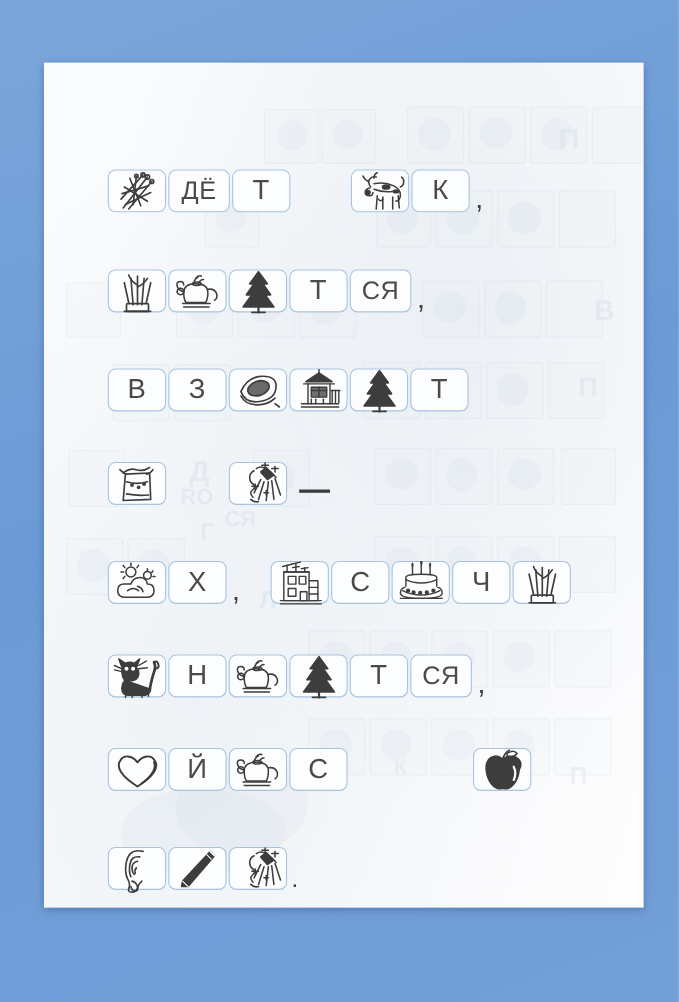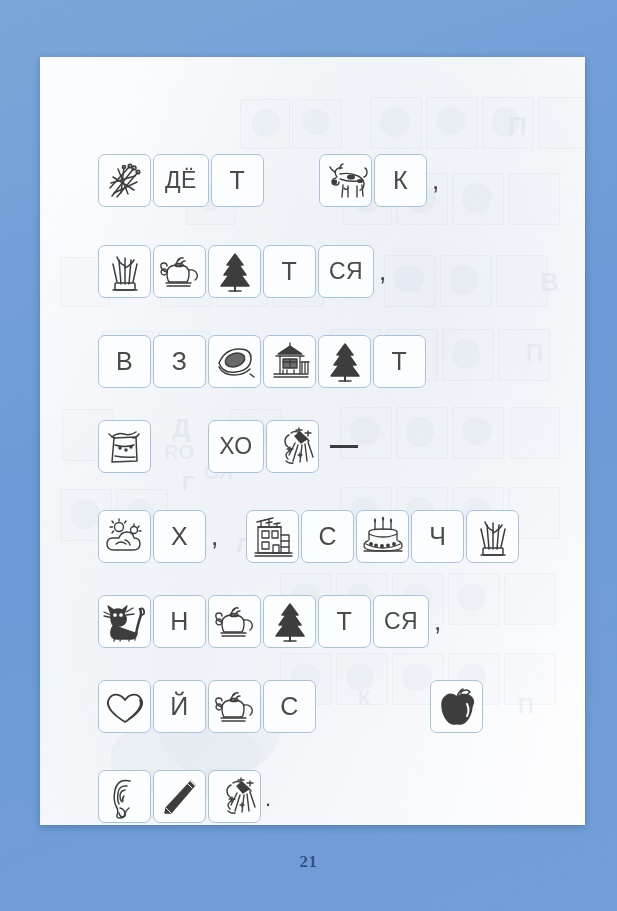--- a/index.html
+++ b/index.html
@@ -80,21 +80,21 @@
     left: 0; top: 0; right: 0; bottom: 0;
   }
   .row {
     position: absolute;
     display: flex;
     align-items: flex-start;
     height: 56px;
   }
   .cell {
     width: 53px;
-    height: 53px;
+    height: 39px;
     margin-right: 2px;
     border: 1px solid #a9c3df;
     border-radius: 7px;
     background: #fcfdfe;
     display: flex;
     align-items: center;
     justify-content: center;
     box-sizing: border-box;
     flex: none;
   }
@@ -439,23 +439,20 @@
       <path d="M12 19 q9 3 19 0"></path>
       <circle cx="17" cy="22" r="1" fill="#3d3d3d"></circle>
       <circle cx="23" cy="24" r="1" fill="#3d3d3d"></circle>
       <circle cx="28" cy="21" r="1" fill="#3d3d3d"></circle>
       <path d="M12 30 q10 2 20 1"></path>
     </g>
                 </svg>
               </span>
             </div>
             <div class="spacer" style="width: 55px;"></div>
-            <div class="cell wide">
-              <span class="glyph small">ХО</span>
-            </div>
             <div class="cell">
               <span>
                 <svg width="44" height="44" viewBox="0 0 44 44">
     <g stroke="#3d3d3d" fill="none" stroke-linecap="round" stroke-linejoin="round" stroke-width="1.4">
       <path d="M20 8 q4 -3 9 0 q6 4 9 8"></path>
       <path d="M29 7 L36 14 L30 18 L24 11 Z" fill="#3d3d3d" stroke="#3d3d3d"></path>
       <path d="M18 10 q-4 2 -4 6 q0 4 3 6 q3 2 0 5 q-4 3 0 7"></path>
       <path d="M15 36 q3 3 7 2"></path>
       <path d="M27 20 L22 36"></path>
                     <path d="M31 20 L29 37"></path>
@@ -741,15 +738,14 @@
     </g>
                 </svg>
               </span>
             </div>
             <span class="punct dot">.</span>
           </div>
         </div>
     </div>
   </div>
 
-  <div class="page-number">21</div>
 
 </div>
 
 </body></html>

